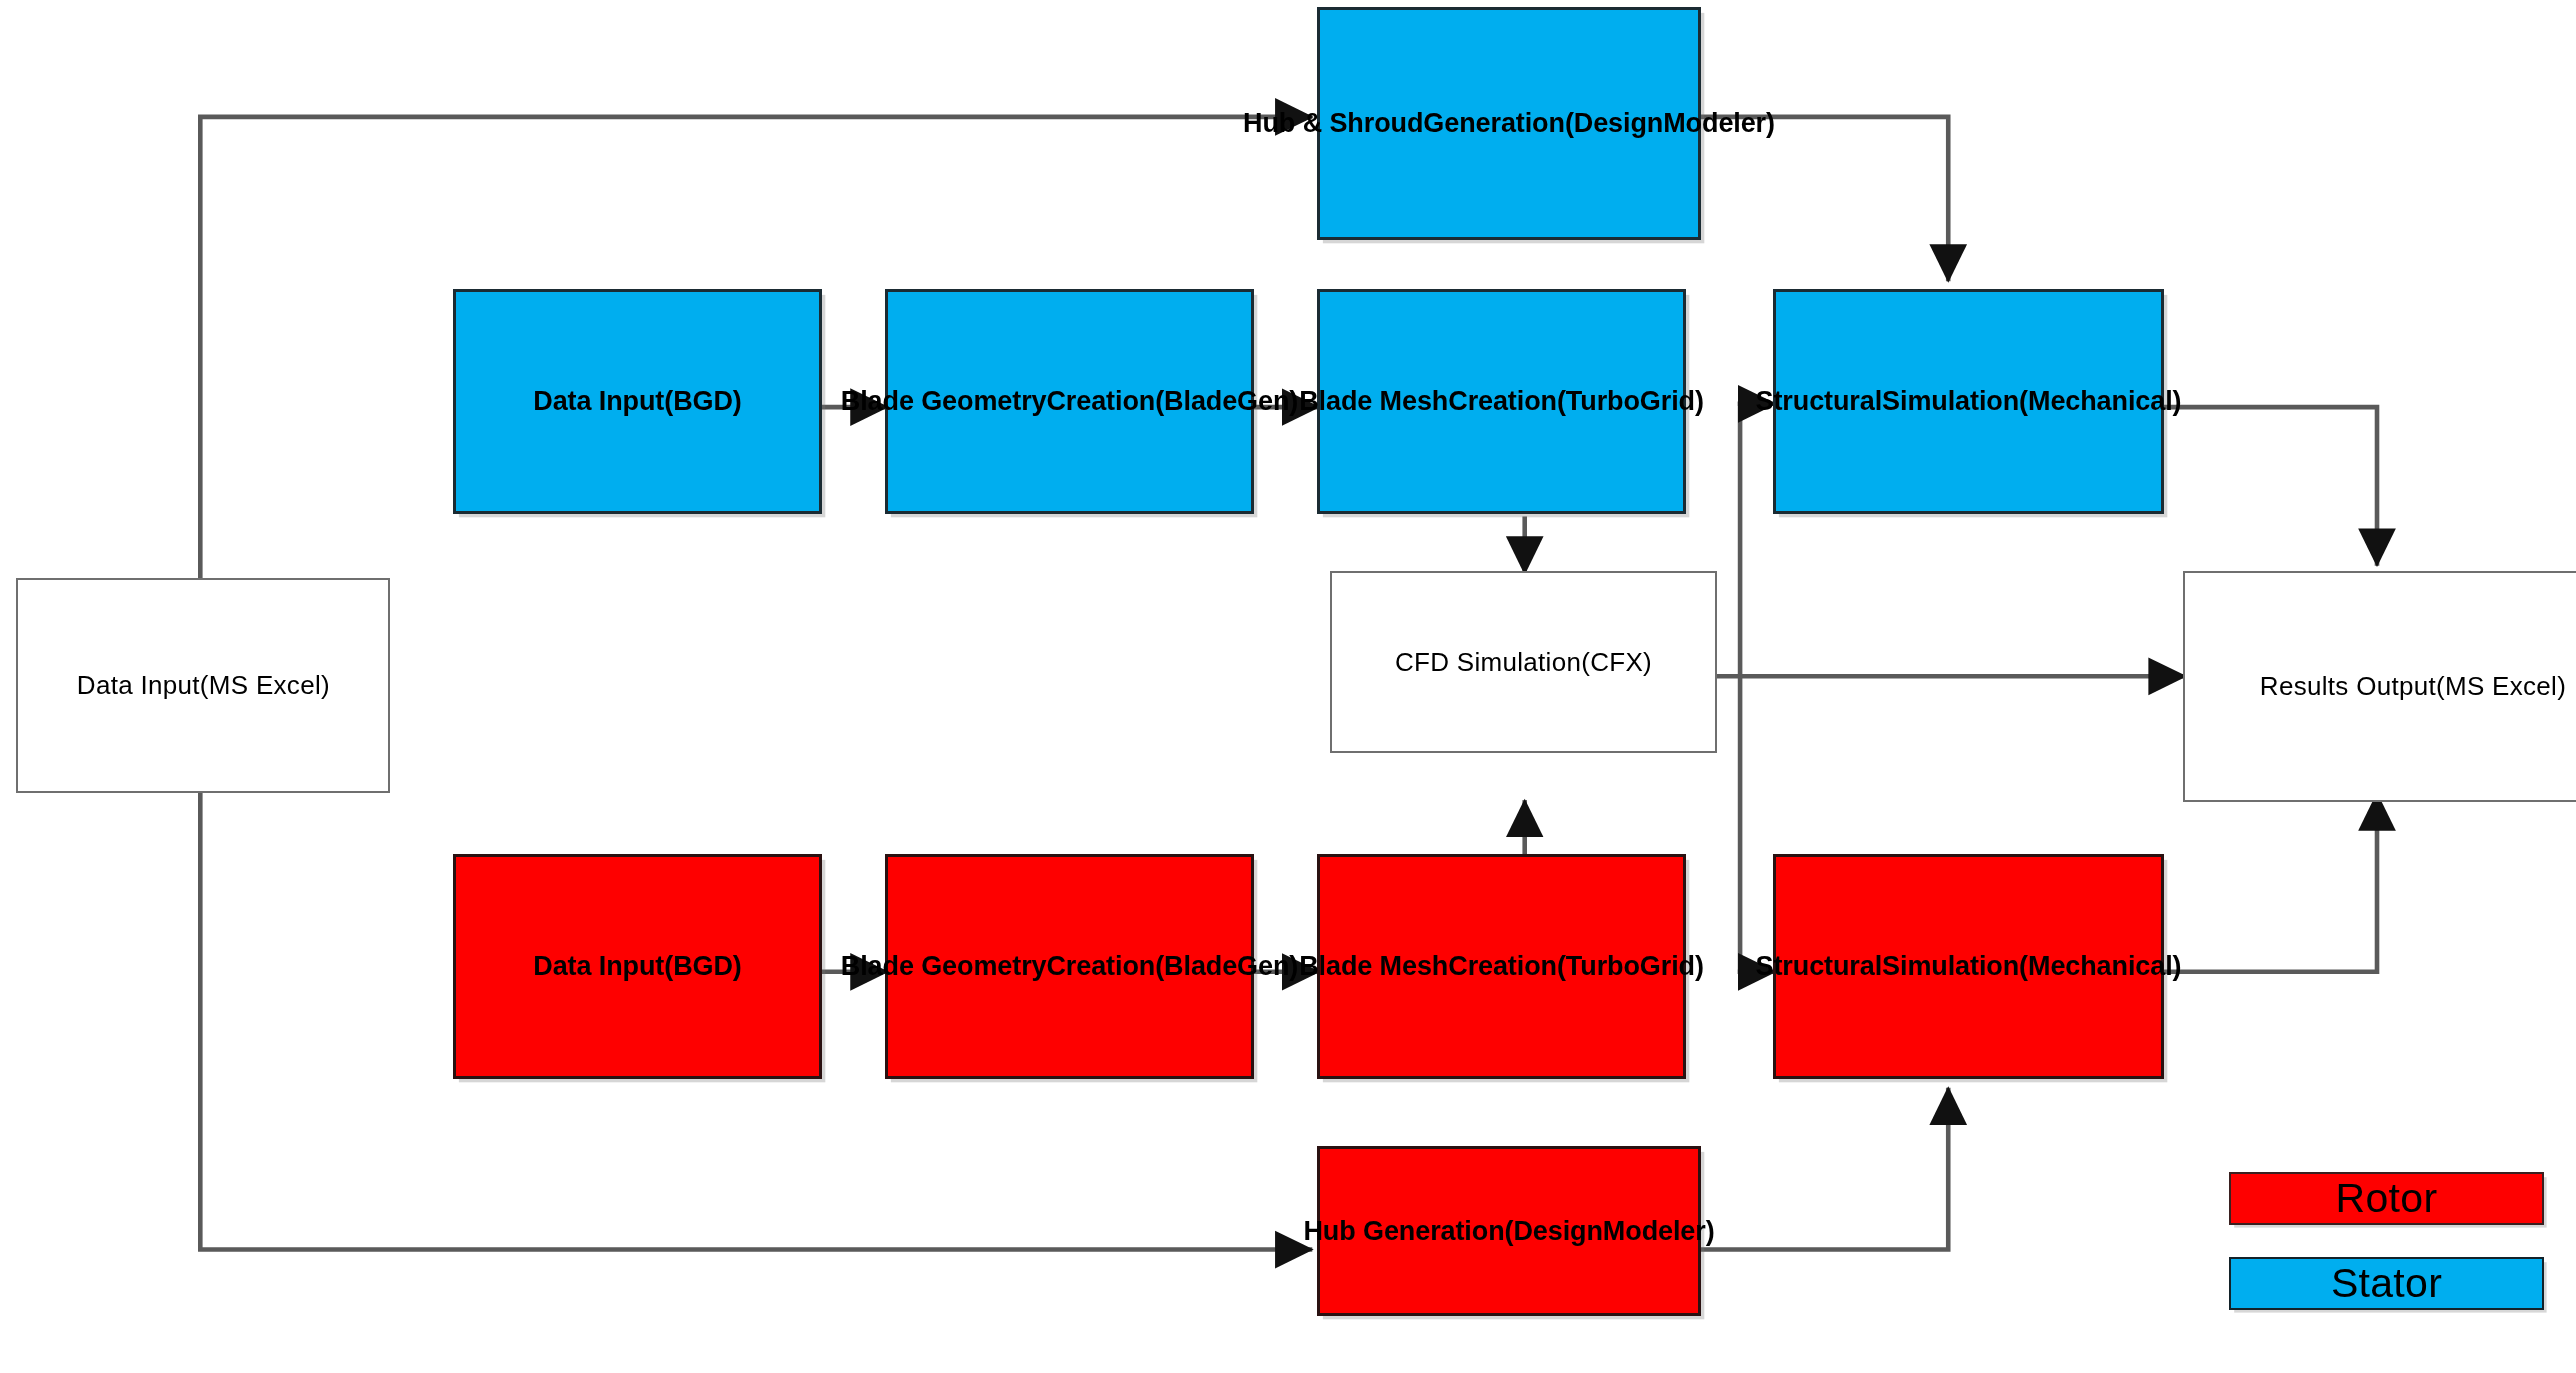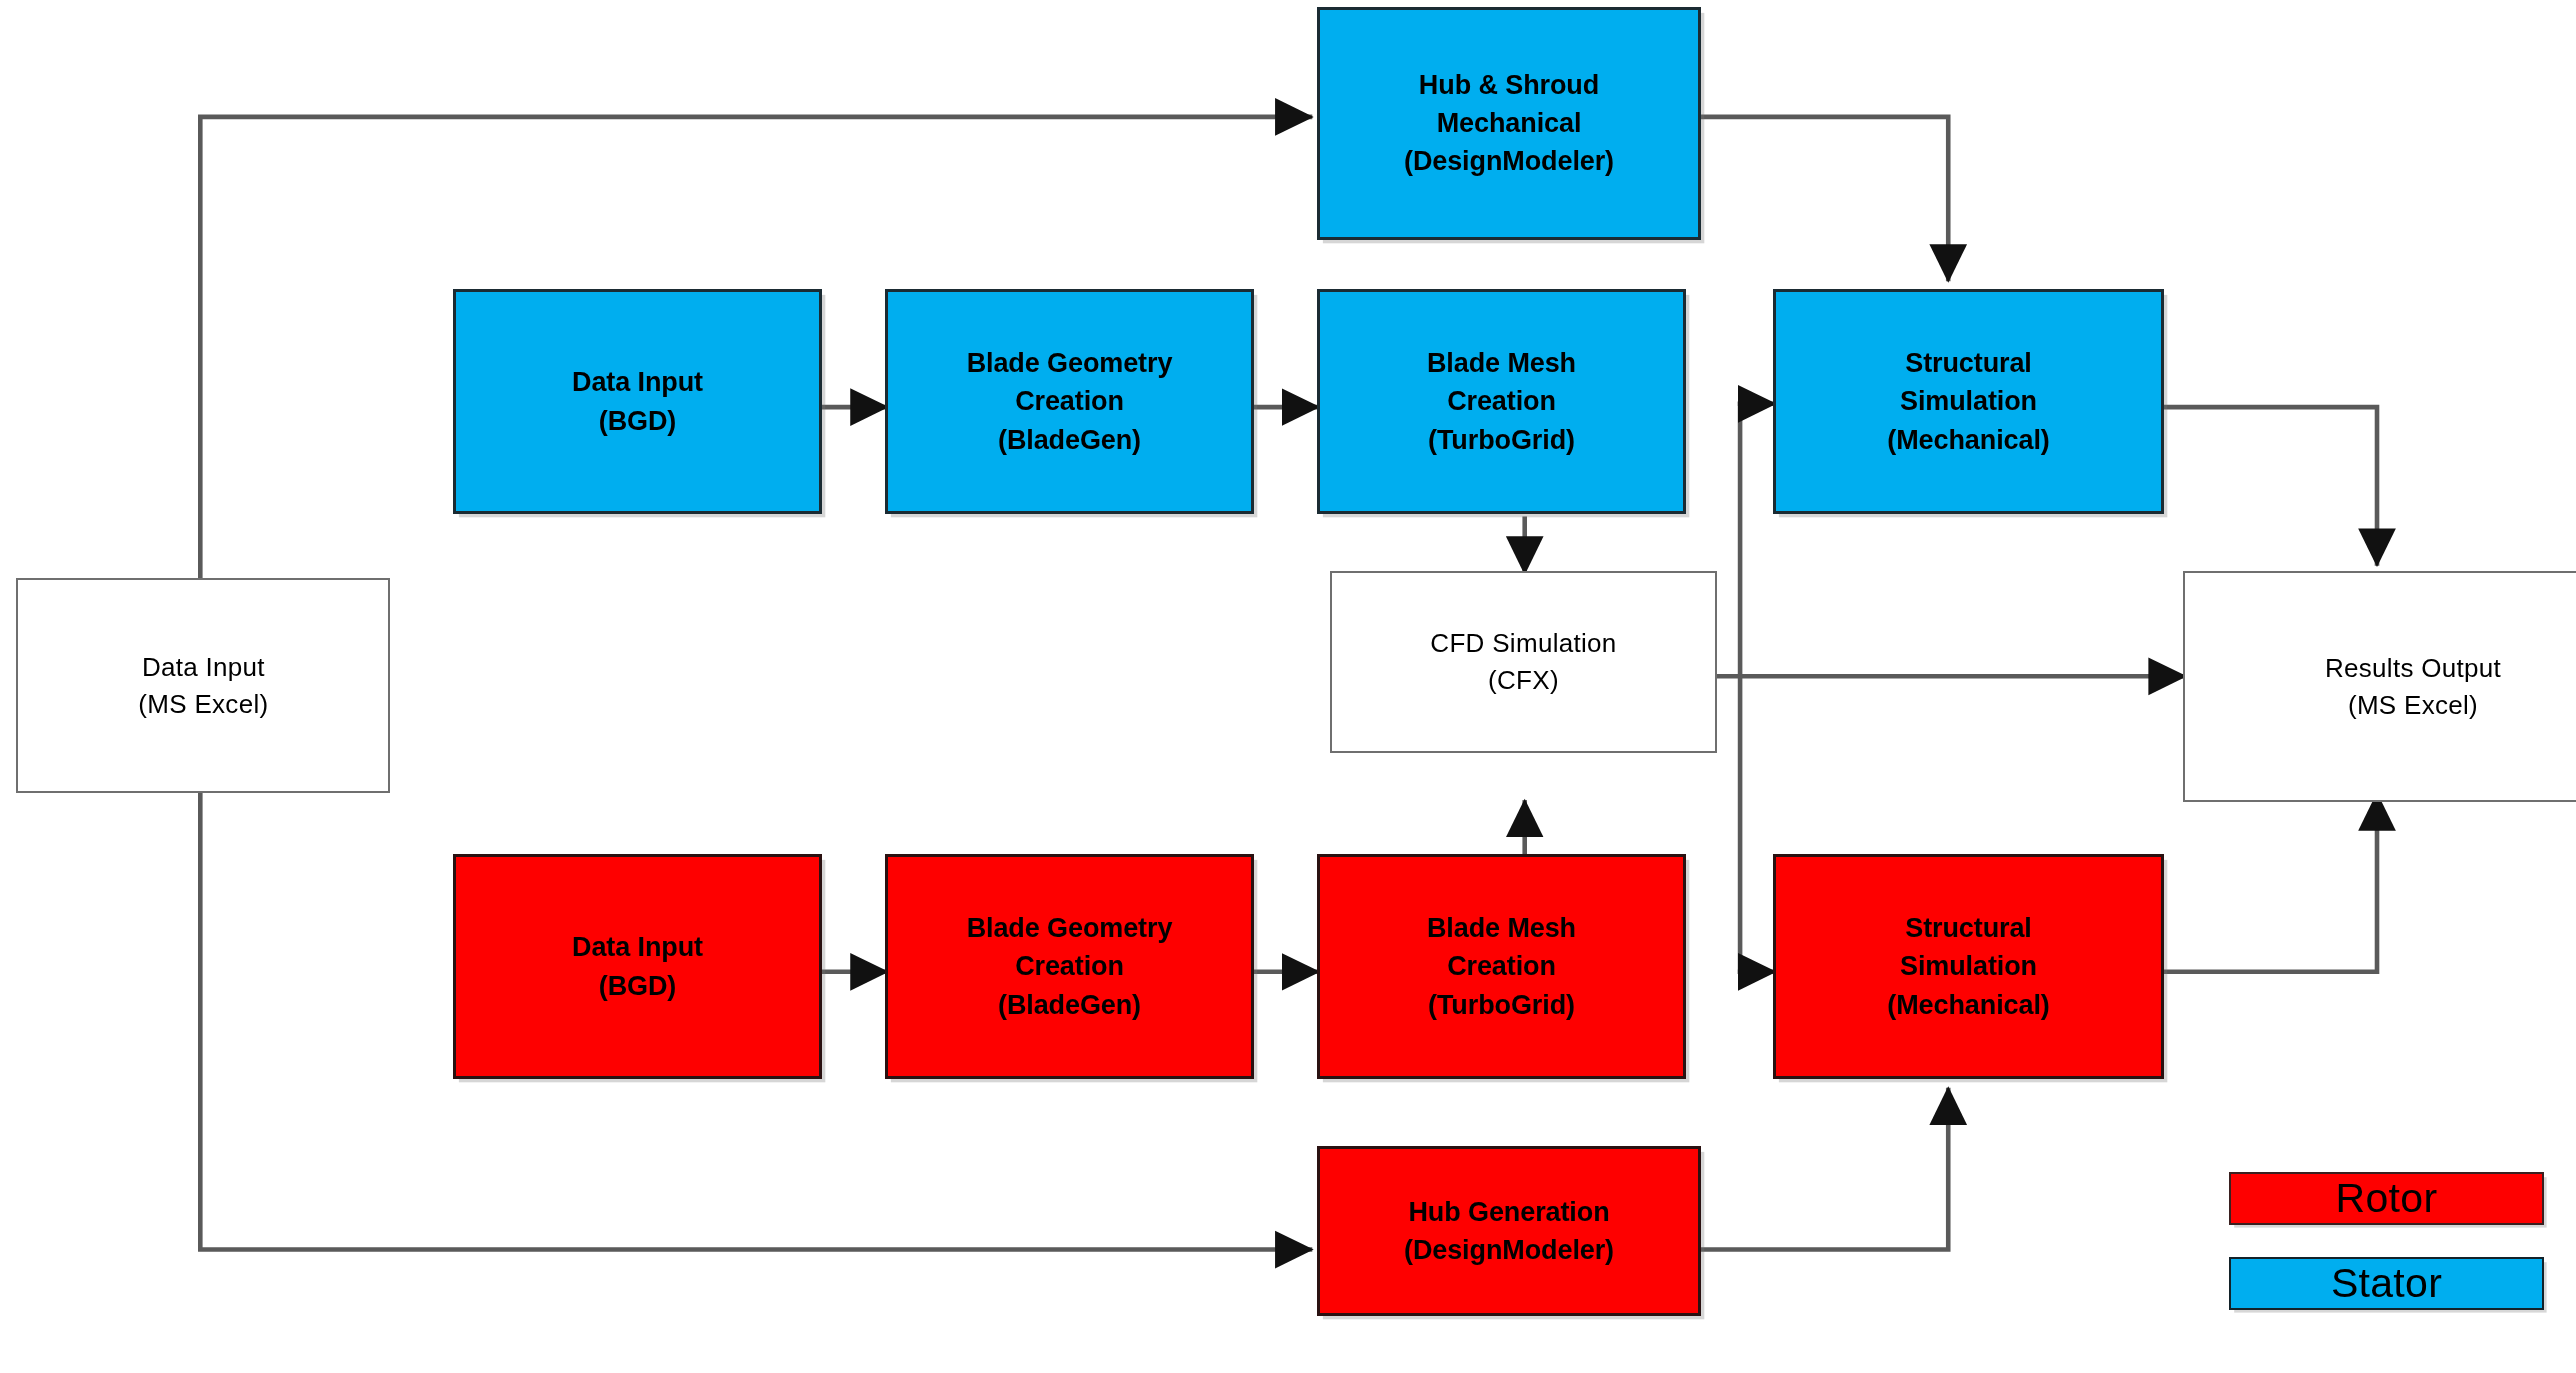--- a/index.html
+++ b/index.html
@@ -3,21 +3,21 @@
 <meta charset="utf-8">
 <style>
   html,body{margin:0;padding:0;background:#ffffff;}
   body{font-family:"Liberation Sans",sans-serif;}
   #canvas{position:relative;width:2576px;height:1373px;background:#ffffff;overflow:hidden;}
   svg#wires{position:absolute;left:0;top:0;width:2576px;height:1373px;}
   .node{
     position:absolute;
     box-sizing:border-box;
     display:flex;
-    flex-direction:column;
+    flex-direction:row;
     align-items:center;
     justify-content:center;
     text-align:center;
     line-height:1.42;
     color:#000000;
   }
   .node .ln{display:block;white-space:nowrap;}
   .node.blue{background:#00AEEF;border:3.3px solid #1b2b33;box-shadow:4.6px 4.6px 0 -1.3px rgba(120,120,120,0.30);}
   .node.red{background:#FE0000;border:3.3px solid #2a1111;box-shadow:4.6px 4.6px 0 -1.3px rgba(120,120,120,0.30);}
   .node.plain{background:#ffffff;border:2.6px solid #6f6f6f;}
@@ -71,21 +71,21 @@
 
       <path d="M3295,1480 L3620,1480 L3620,1212" marker-end="url(#ah)"></path>
 
       <path d="M2590,1903 L2967,1903 L2967,1660" marker-end="url(#ah)"></path>
 
     </g>
   </svg>
 
   <div class="node blue" style="left:1317px;top:6.6px;width:384px;height:233px;">
     <span class="ln">Hub &amp; Shroud</span>
-    <span class="ln">Mechanical</span>
+    <span class="ln">Generation</span>
     <span class="ln">(DesignModeler)</span>
   </div>
 
   <div class="node blue" style="left:453px;top:289px;width:369px;height:225px;">
     <span class="ln">Data Input</span>
     <span class="ln">(BGD)</span>
   </div>
 
   <div class="node blue" style="left:885px;top:289px;width:369px;height:225px;">
     <span class="ln">Blade Geometry</span>

